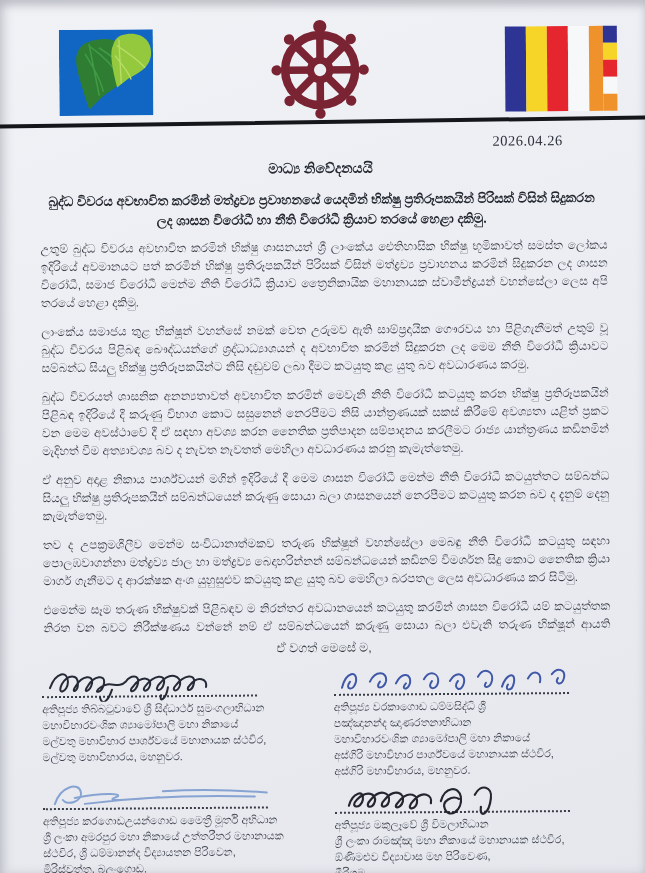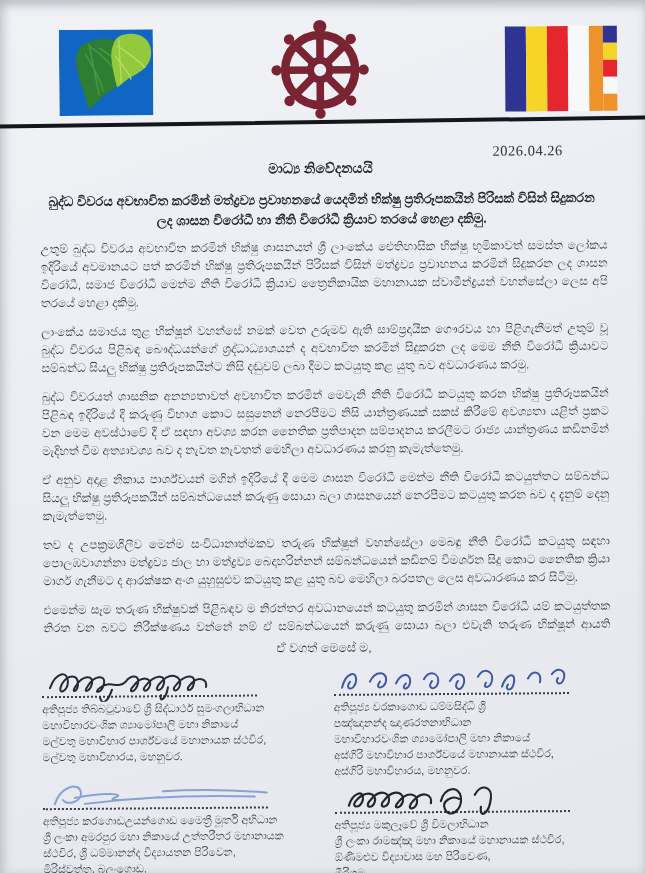--- a/index.html
+++ b/index.html
@@ -21,21 +21,21 @@
   .emblem-flag{position:absolute;right:25px;top:6px;width:112px;height:85px;display:flex;}
   .emblem-flag .stripe{height:100%;}
   .emblem-flag .composite{display:flex;flex-direction:column;}
   .emblem-flag .composite div{flex:1;}
   .rule{
     position:absolute;top:120px;left:-4px;right:-4px;height:4px;
     background:#15161a;border-radius:2px;transform:rotate(-0.35deg);
   }
   
   .date{
-    position:absolute;top:144px;right:80px;
+    position:absolute;top:134px;right:80px;
     font-family:"Liberation Serif",serif;font-size:14.5px;color:#2e323c;letter-spacing:.5px;
   }
   .doc-title{
     position:absolute;top:160px;left:0;right:0;text-align:center;
     font-size:14px;font-weight:700;color:#262a33;
   }
   .headline{
     position:absolute;top:190px;left:42px;right:40px;text-align:center;
     font-size:13px;font-weight:700;color:#23272f;line-height:1.55;margin:0;
   }

